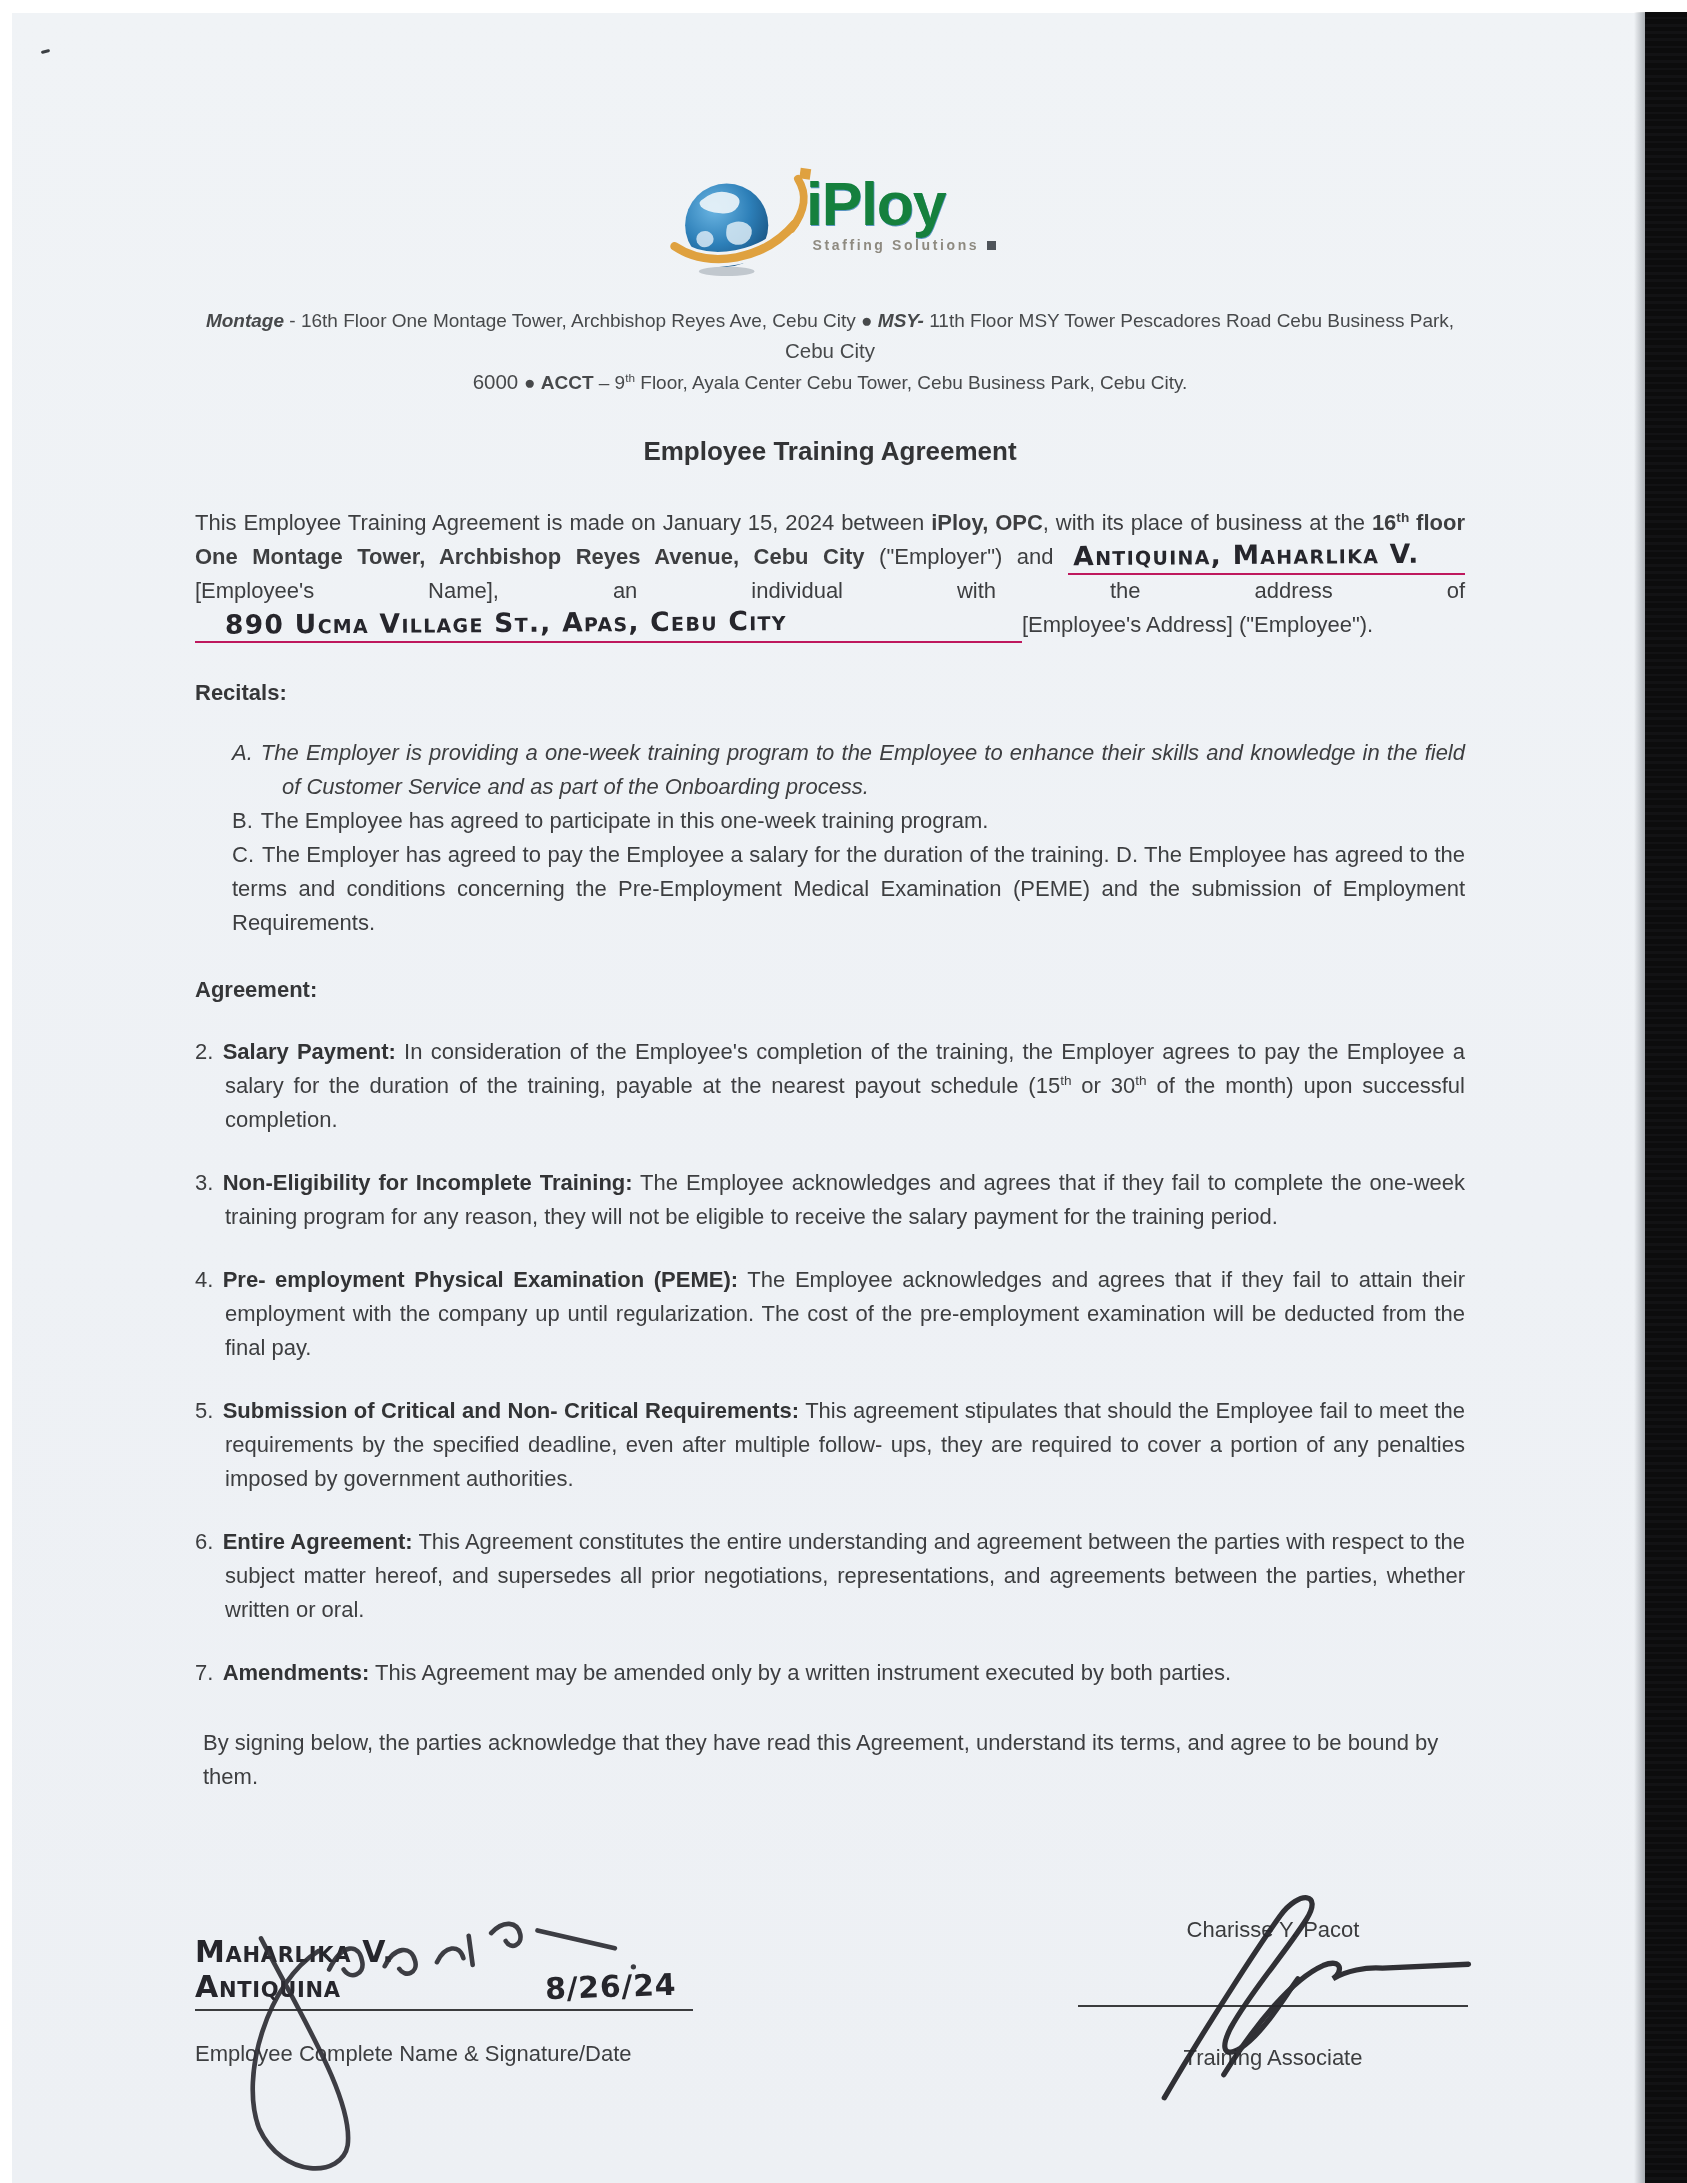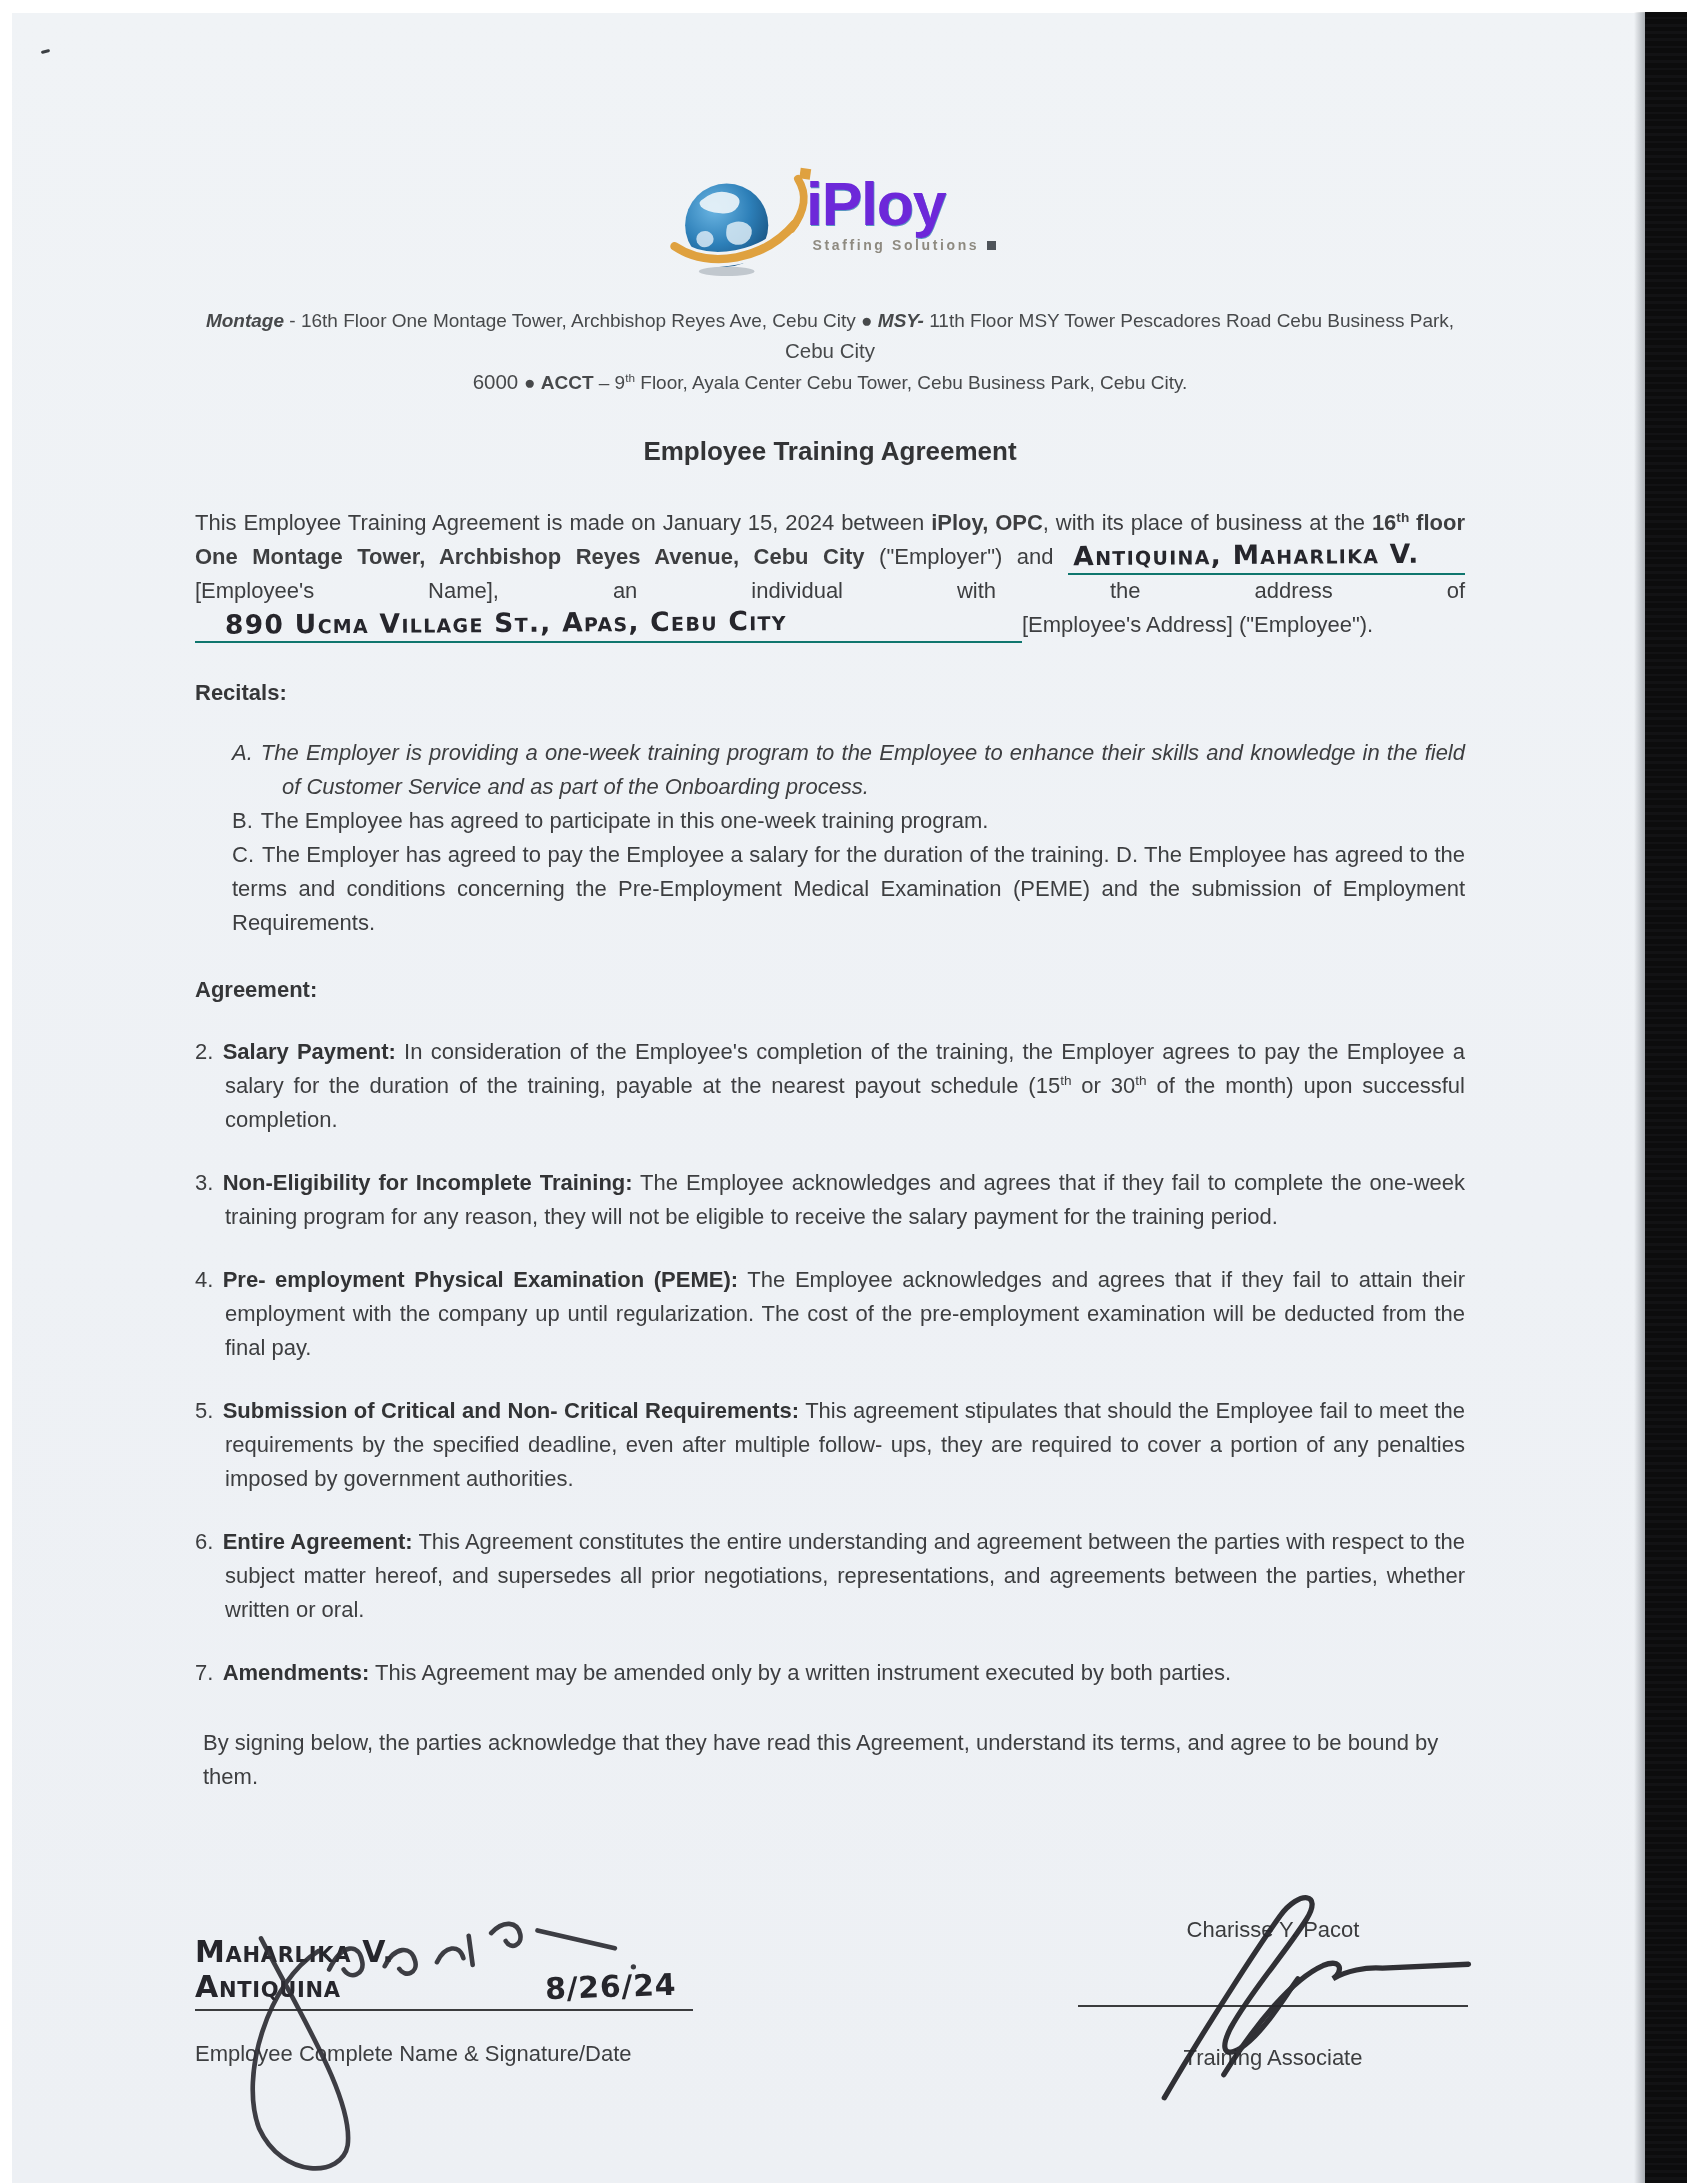--- a/index.html
+++ b/index.html
@@ -12,38 +12,38 @@
   .scan-shade{position:absolute;top:12px;right:42px;width:10.6px;height:2171px;
          background:linear-gradient(90deg,rgba(70,76,85,0) 0%,rgba(55,61,70,0.38) 100%);}
   .speck{position:absolute;left:41px;top:50px;width:8.6px;height:3.3px;background:#3c4043;
          border-radius:2px;transform:rotate(-14deg);}
 
   .content{position:absolute;left:195px;top:0;width:1270px;}
 
   
   .logo-row{margin-top:167px;display:flex;justify-content:center;align-items:flex-start;}
   .brand{position:relative;margin-left:-22.5px;margin-top:6.6px;}
-  .brand-text{font-size:61px;font-weight:bold;color:#6d28d9;letter-spacing:-1.3px;line-height:1;
+  .brand-text{font-size:61px;font-weight:bold;color:#15803d;letter-spacing:-1.3px;line-height:1;
               text-shadow:0.7px 0.7px 0 #5b96c2;}
   .brand-tag{margin-top:2.6px;margin-left:6.6px;font-size:14px;color:#8e8a80;letter-spacing:2.6px;
              display:flex;align-items:center;gap:8px;font-weight:bold;}
   .tag-block{width:9.3px;height:9.3px;background:#4f545a;}
 
   
   .header-address{margin-top:20px;text-align:center;font-size:19px;line-height:30px;color:#47494b;}
   .bi{font-weight:bold;font-style:italic;}
   .bold{font-weight:bold;}
   .city-large{font-size:20.5px;}
   .sup{font-size:62%;vertical-align:super;line-height:0;}
 
   .doc-title{margin-top:38px;text-align:center;font-size:26px;font-weight:bold;color:#333436;}
 
   .bodytext{font-size:22px;line-height:32px;}
   .intro{margin-top:40px;text-align:justify;}
-  .blank{display:inline-block;border-bottom:2px solid #0f766e;vertical-align:baseline;}
+  .blank{display:inline-block;border-bottom:2px solid #be185d;vertical-align:baseline;}
   .blank-name{width:397px;}
   .blank-addr{width:827px;}
   .hand{font-family:"DejaVu Sans",sans-serif;font-weight:600;font-variant:small-caps;
         letter-spacing:1.3px;color:#26262c;}
   .blank .hand{font-size:26.5px;display:inline-block;padding-left:5.3px;transform:rotate(-0.4deg);}
   .blank-addr .hand{padding-left:30px;}
 
   .section-heading{margin-top:37px;font-size:22px;font-weight:bold;color:#353638;}
 
   .recitals-list{margin-top:30px;margin-left:37px;font-size:22px;line-height:34px;text-align:justify;}

